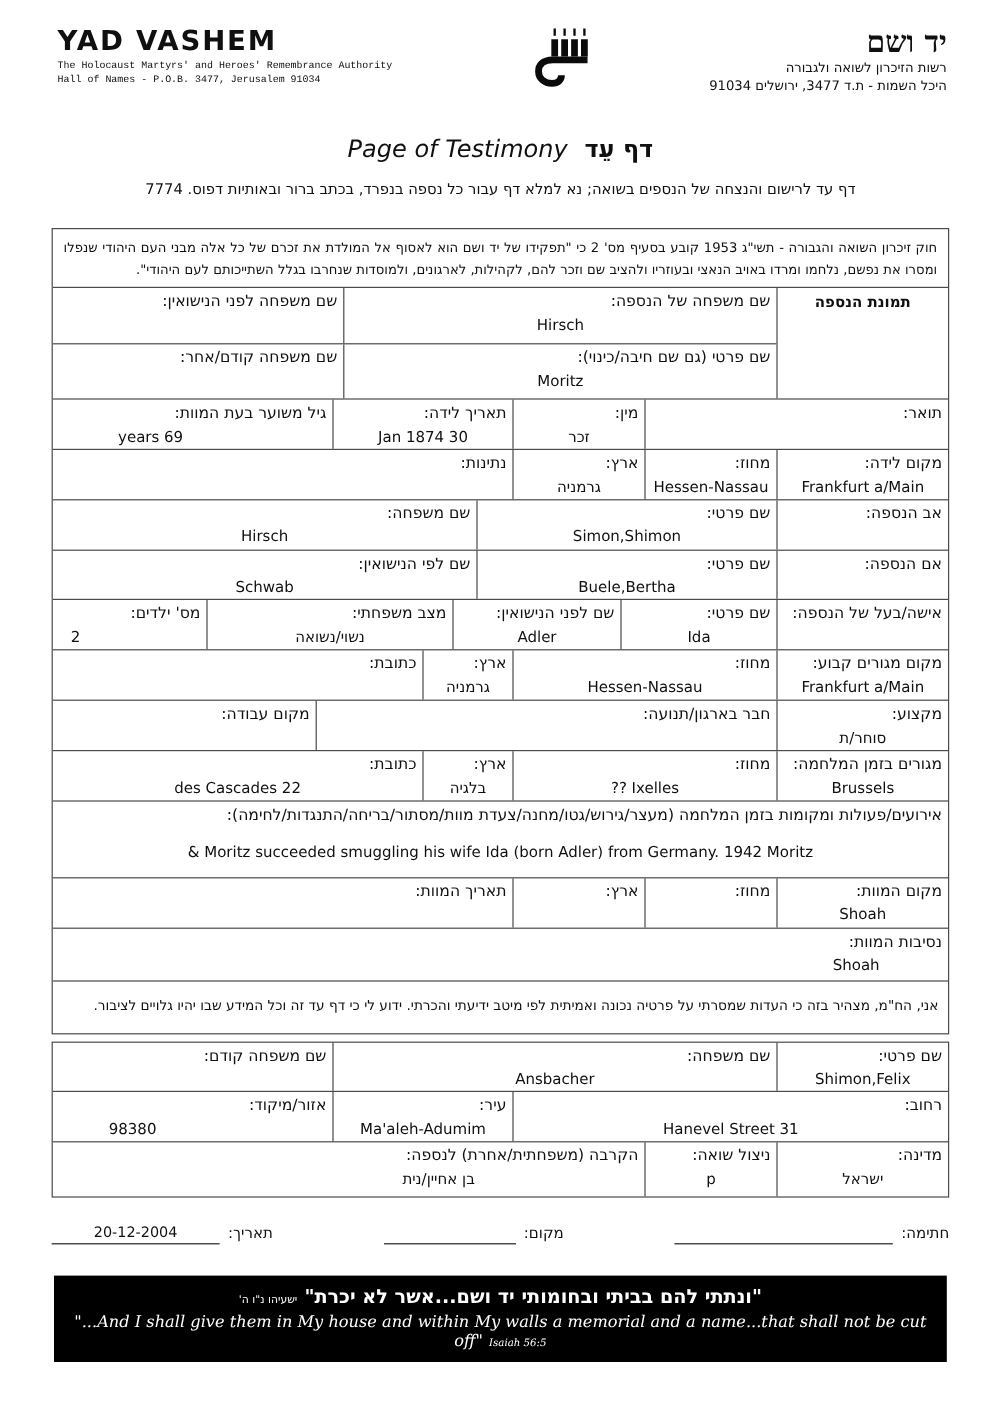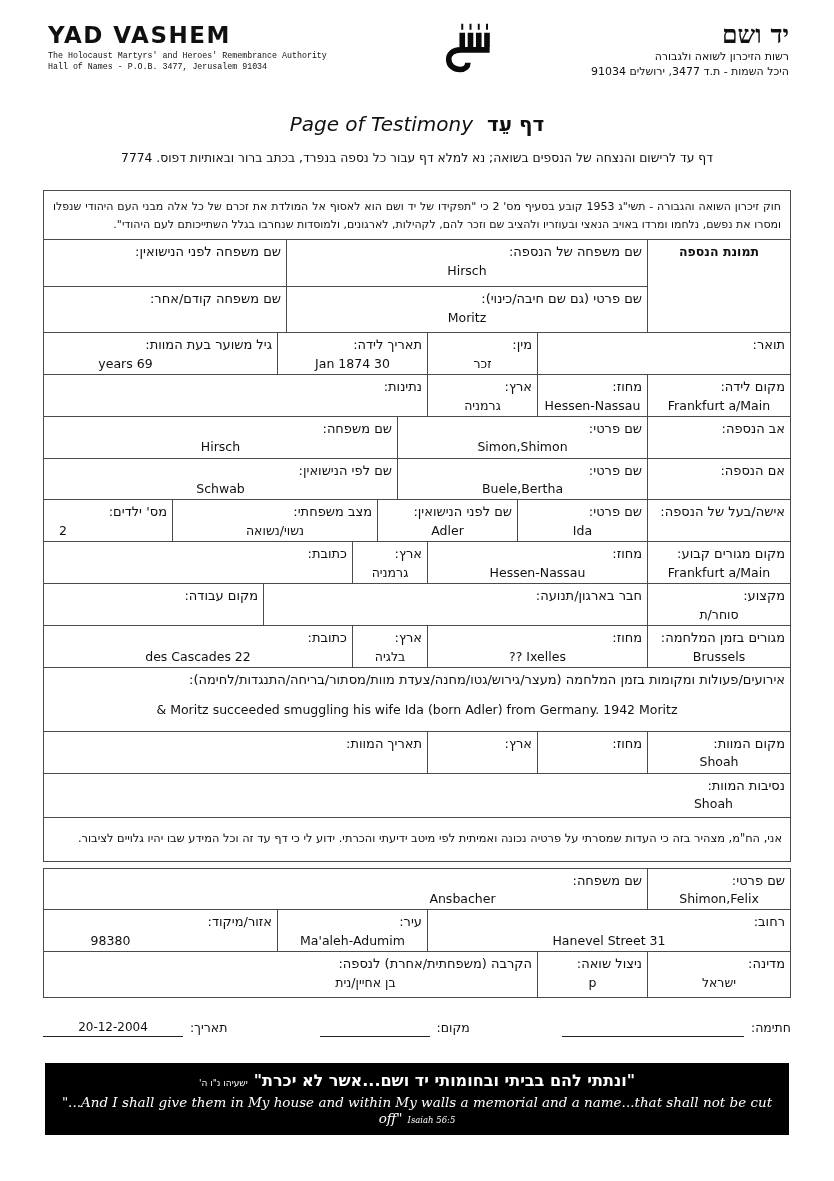--- a/index.html
+++ b/index.html
@@ -323,20 +323,24 @@
   <section class="box box2">
     <div class="row h40">
       <div class="cell w142">
         <div class="lbl">שם פרטי:</div>
         <div class="val">Shimon,Felix</div>
       </div>
       <div class="cell w370">
         <div class="lbl">שם משפחה:</div>
         <div class="val">Ansbacher</div>
       </div>
+      <div class="cell wf">
+        <div class="lbl">שם משפחה קודם:</div>
+        <div class="val"></div>
+      </div>
     </div>
 
     <div class="row h40">
       <div class="cell w362">
         <div class="lbl">רחוב:</div>
         <div class="val">Hanevel Street 31</div>
       </div>
       <div class="cell w150">
         <div class="lbl">עיר:</div>
         <div class="val">Ma'aleh-Adumim</div>

